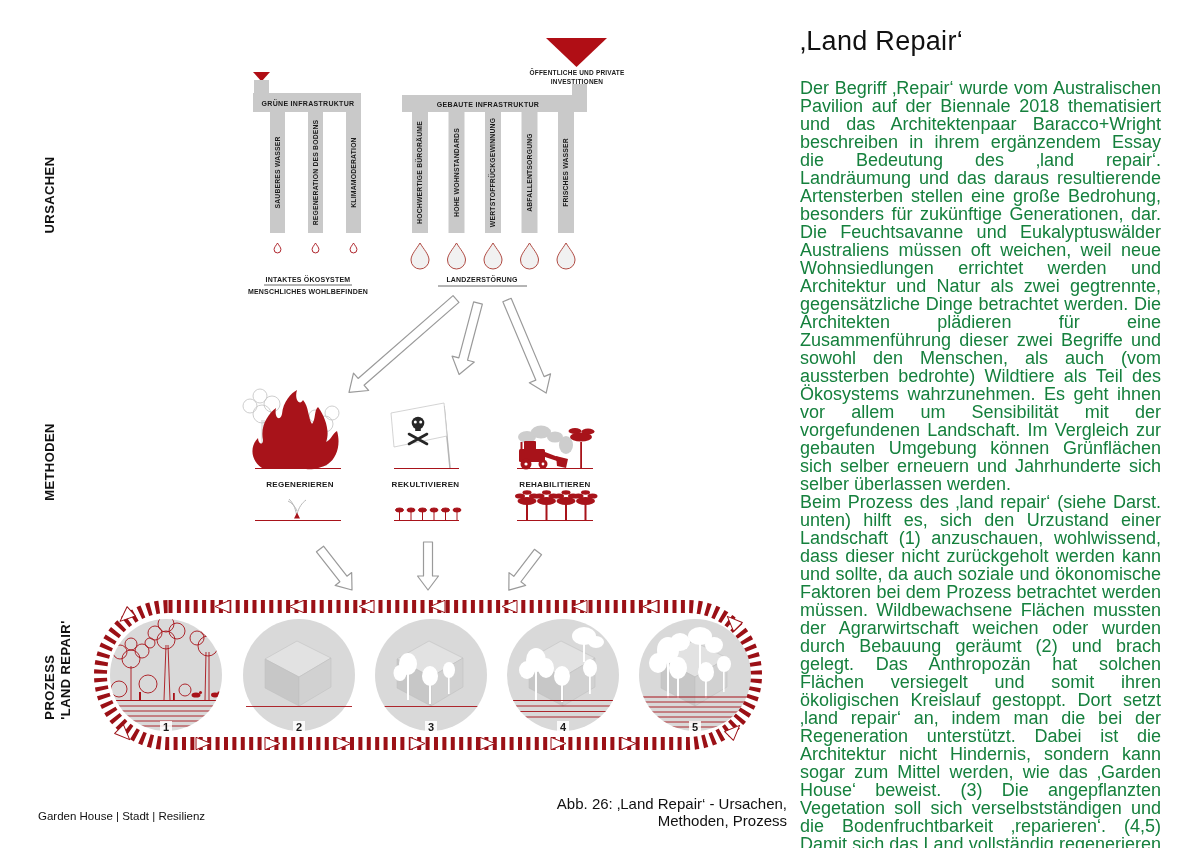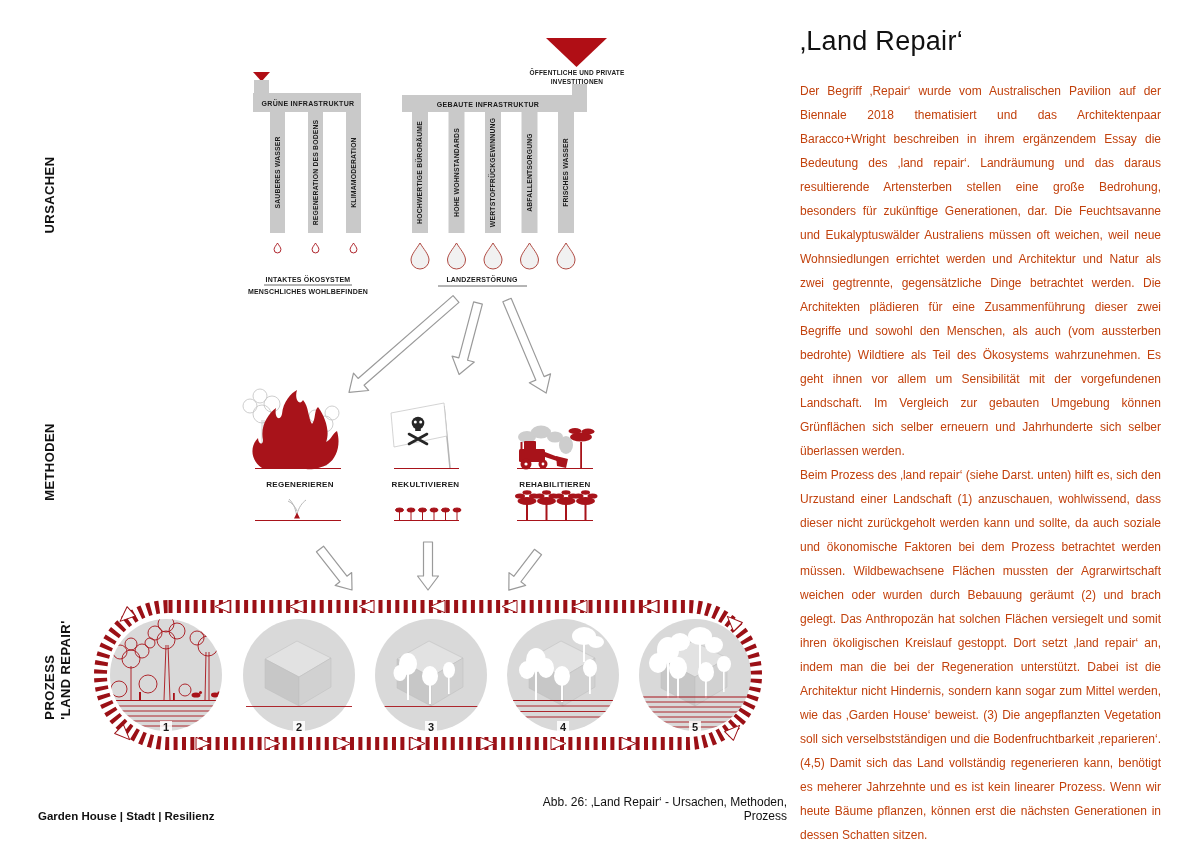--- a/index.html
+++ b/index.html
@@ -37,25 +37,25 @@
   .gray-scribble{stroke:#c8c8c8;fill:none;stroke-width:0.9;}
   .redline{stroke:#a8131a;stroke-width:1.2;}
   .redline-thin{stroke:#a8131a;stroke-width:0.9;}
   .white-tree{fill:#ffffff;}
   
   .article{position:absolute;left:800px;top:26px;width:361px;}
   .article h1{
     font-size:27px;font-weight:400;margin:0 0 22px 0;letter-spacing:.3px;color:#111;
   }
   .article p{
-    margin:0;font-size:12px;line-height:24px;text-align:justify;color:#c2410c;
+    margin:0;font-size:18px;line-height:18px;text-align:justify;color:#15803d;
   }
   
-  .caption{position:absolute;left:505px;top:795px;width:282px;text-align:right;font-size:12px;color:#111;}
-  .footer{position:absolute;left:38px;top:810px;font-size:11.5px;color:#111;font-weight:bold;}
+  .caption{position:absolute;left:505px;top:795px;width:282px;text-align:right;font-size:15px;color:#111;}
+  .footer{position:absolute;left:38px;top:810px;font-size:11.5px;color:#111;}
 </style>
 </head>
 <body>
 
 <div class="v-label" id="lbl-ursachen">URSACHEN</div>
 <div class="v-label" id="lbl-methoden">METHODEN</div>
 <div class="v-label" id="lbl-prozess"><span>PROZESS</span><br><span>'LAND REPAIR'</span></div>
 
 <svg class="diagram" width="800" height="848" viewBox="0 0 800 848">
   <defs>

